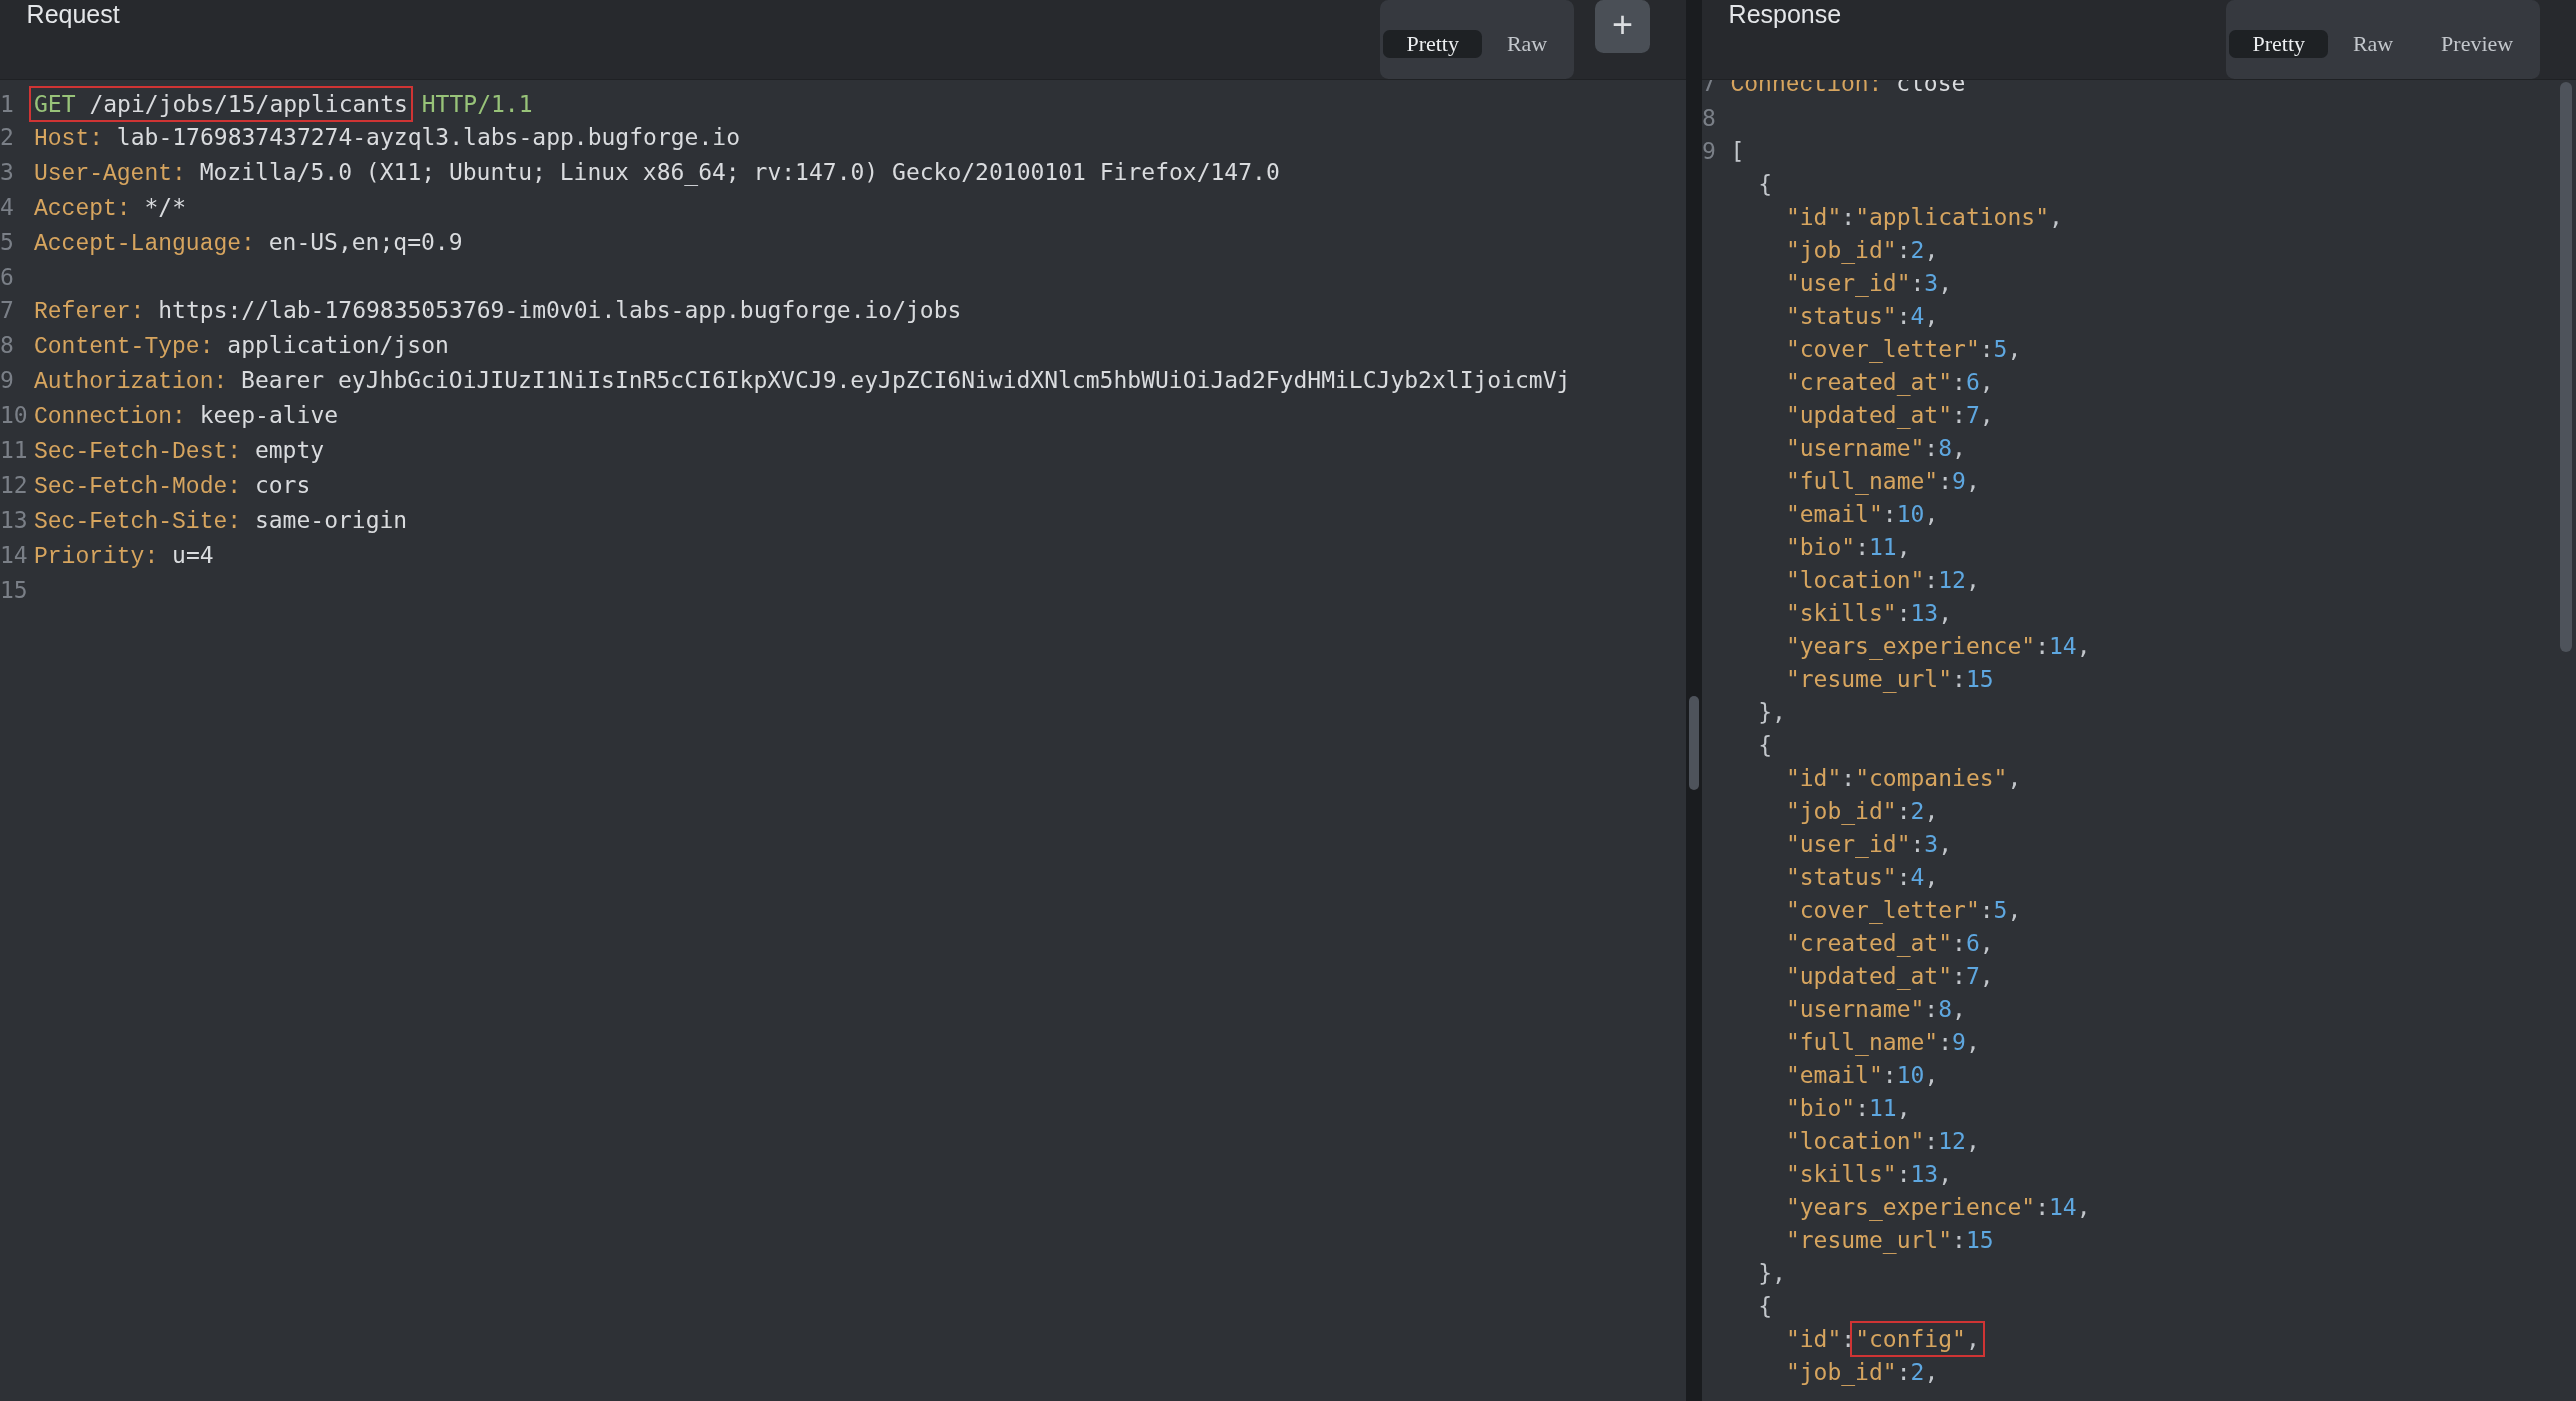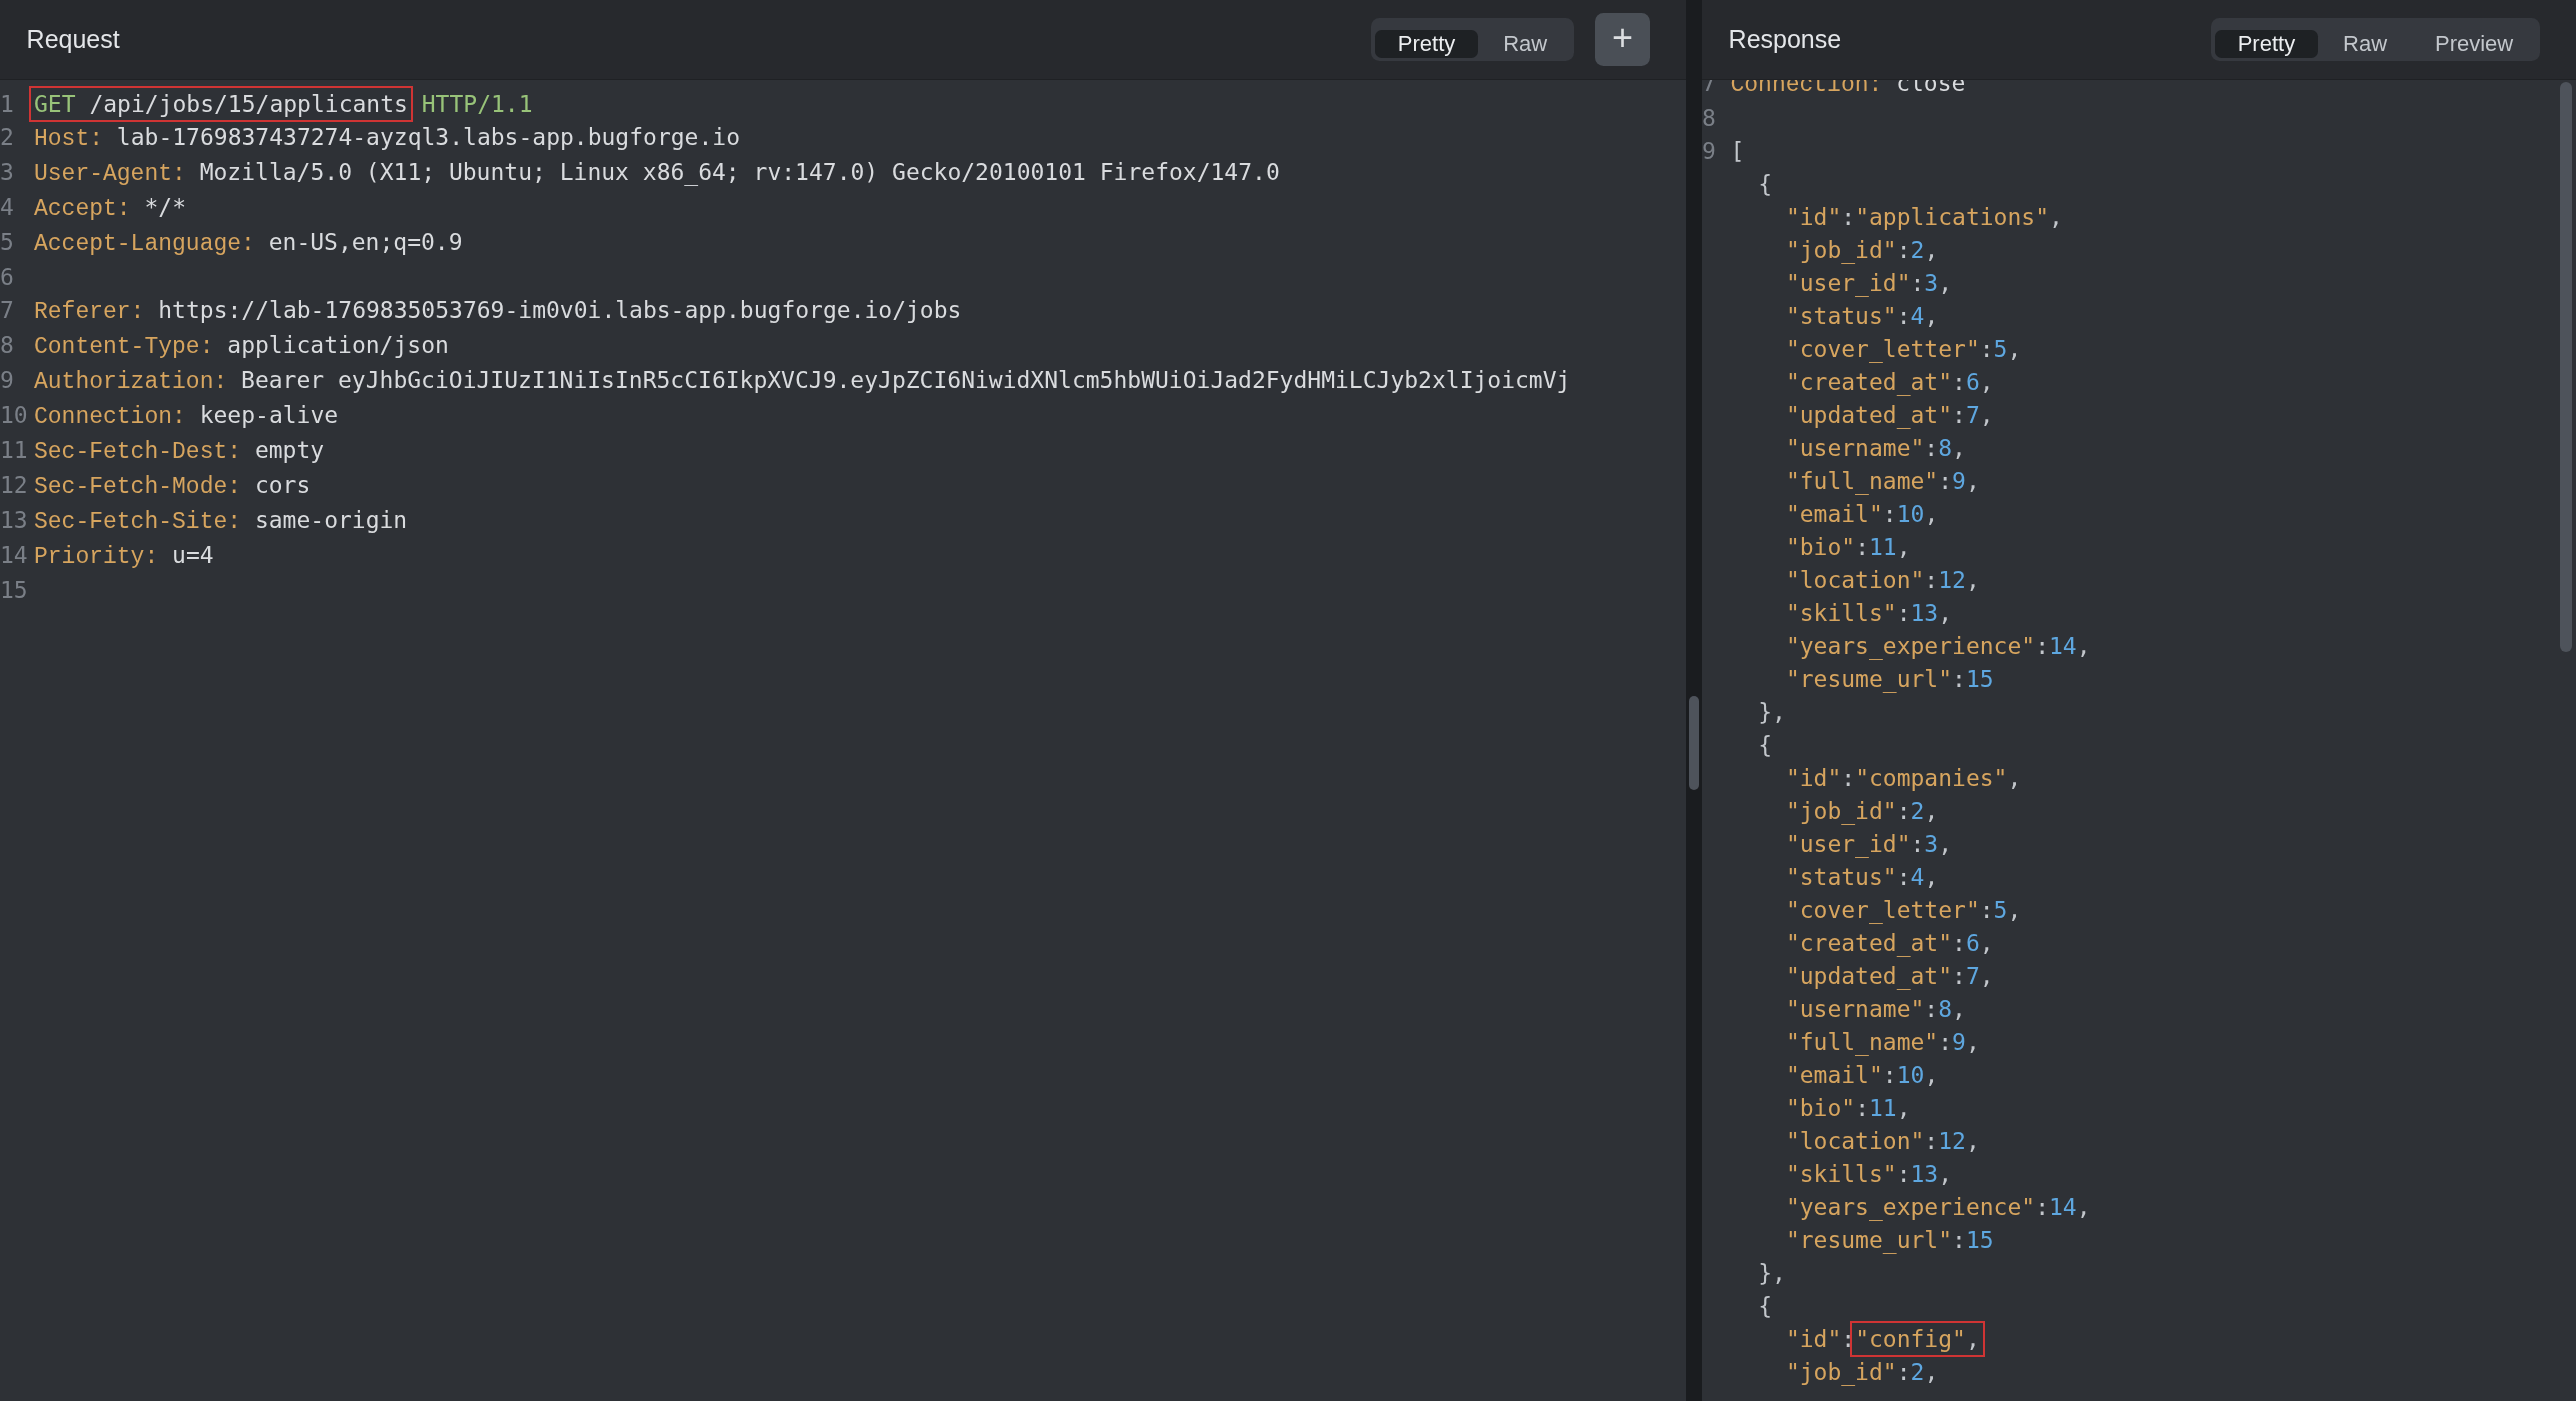--- a/index.html
+++ b/index.html
@@ -20,32 +20,32 @@
   .app{display:flex;width:100%;height:100%;}
   .panel{display:flex;flex-direction:column;height:100%;}
   .panel.left{width:1686px;flex:0 0 auto;}
   .panel.right{flex:1 1 auto;position:relative;min-width:0;}
   .gutter{width:16px;flex:0 0 auto;background:var(--bg-gutter);position:relative;}
   .gutter-handle{
     position:absolute;left:2.8px;top:696px;width:10.4px;height:94px;
     border-radius:5.7px;background:var(--c-scroll);
   }
   .panel-header{
-    height:80px;flex:0 0 auto;display:flex;align-items:center;
+    height:80px;flex:0 0 auto;display:flex;
     background:var(--bg-header);border-bottom:0.9px solid #1f2124;
     padding:0 36px 0 26.6px;
   }
   .panel-title{font-size:25px;color:var(--c-title);}
   .segmented{
     display:flex;align-items:center;margin-left:auto;
     background:var(--bg-seg);border-radius:8.5px;padding:3.8px;gap:1.9px;
   }
   .seg{
     border:none;background:transparent;color:var(--c-tab);
-    font-family:Liberation Sans, sans-serif;font-size:22px;
+    font-family:Liberation Serif, serif;font-size:22px;
     padding:3px 23px;border-radius:6.6px;cursor:pointer;line-height:1;margin-top:8px;
   }
   .seg.active{background:var(--bg-seg-active);color:var(--c-tab-active);}
   .plus-btn{
     margin-left:21px;width:55px;height:53px;border:none;border-radius:8.5px;
     background:var(--bg-plus);color:#dcdee1;font-size:36px;line-height:1;
     display:flex;align-items:center;justify-content:center;cursor:pointer;
     font-family:"Liberation Sans",sans-serif;padding:0 0 3.8px 0;
   }
   .code{

